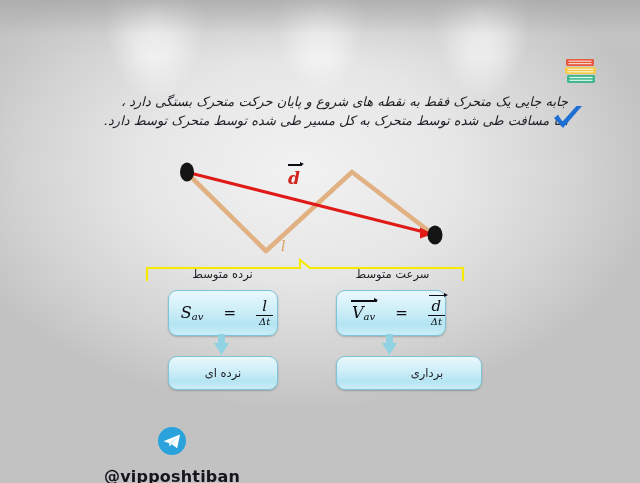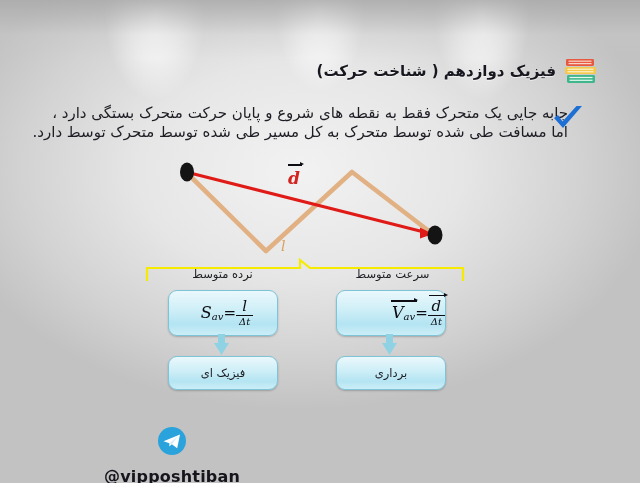--- a/index.html
+++ b/index.html
@@ -29,23 +29,23 @@
     position:absolute;right:42px;top:55px;display:flex;align-items:center;gap:8px;
   }
   #title-text{
     font-size:15px;font-weight:bold;color:#17171f;white-space:nowrap;
     direction:rtl;text-shadow:0 1px 0 rgba(255,255,255,.55);
   }
   #books-icon{width:34px;height:32px;display:block;}
 
   
   #body-block{
-    position:absolute;right:72px;top:104px;width:420px;
+    position:absolute;right:72px;top:92px;width:420px;
     direction:rtl;text-align:right;color:#1d1d24;
-    font-size:15px;line-height:19px;
+    font-size:13px;line-height:19px;font-style:italic;
   }
   #body-block div{white-space:nowrap;}
   #check-icon{position:absolute;left:551px;top:104px;width:34px;height:30px;}
 
   
   #diagram{position:absolute;left:0;top:0;width:640px;height:483px;pointer-events:none;}
   .dlabel{position:absolute;font-family:"DejaVu Serif","Liberation Serif",serif;font-style:italic;}
   #label-d{left:288px;top:168px;color:#d2231f;font-size:17px;font-weight:bold;}
   #label-l{left:281px;top:238px;color:#d9a15e;font-size:14px;}
 
@@ -63,27 +63,27 @@
     border:1px solid #7fc3d6;
     background:linear-gradient(180deg,#eaf8fc 0%,#cdeef7 45%,#b4e4f2 75%,#cbeef7 100%);
     box-shadow:0 1px 2px rgba(0,0,0,.22);
     display:flex;align-items:center;justify-content:center;
   }
   .formula-box{width:108px;height:44px;top:290px;}
   #formula-box-speed{left:168px;}
   #formula-box-velocity{left:336px;justify-content:flex-end;}
   .result-box{width:108px;height:32px;top:356px;}
   #result-box-scalar{left:168px;}
-  #result-box-vector{left:336px;}
+  #result-box-vector{left:336px;padding-left:36px;}
   .result-box span{font-size:11.5px;color:#1d1d24;direction:rtl;}
 
   
   .formula{
     font-family:"DejaVu Serif","Liberation Serif",serif;
-    color:#0c0c12;display:flex;align-items:center;gap:0;direction:ltr;margin-left:8px;
+    color:#0c0c12;display:flex;align-items:center;gap:20px;direction:ltr;margin-left:8px;
   }
   .fvar{font-style:italic;font-size:16px;position:relative;}
   .fvar .sub{font-size:10px;font-style:italic;vertical-align:-2px;}
   .veccap{position:relative;display:inline-block;}
   .veccap::after{
     content:"";position:absolute;left:-1px;right:-2px;top:-3px;height:1.6px;background:#0c0c12;
   }
   .veccap::before{
     content:"";position:absolute;right:-3px;top:-5.5px;
     border-left:4px solid #0c0c12;border-top:2.4px solid transparent;border-bottom:2.4px solid transparent;
@@ -116,21 +116,20 @@
 </style>
 </head>
 <body>
 
 <div id="slide">
 
   <div class="glow-bar"></div>
 
   
   <div id="title-row">
-    <span id="title-text">فیزیک دوازدهم ( شناخت حرکت)</span>
     <span>
       <svg id="books-icon" viewBox="0 0 34 32">
         <rect x="2" y="4" width="28" height="7" rx="1.4" fill="#e8573f"></rect>
         <rect x="4.5" y="5.6" width="23" height="1.1" fill="#fbe3d8"></rect>
         <rect x="4.5" y="8.1" width="23" height="1.1" fill="#fbe3d8"></rect>
         <rect x="1" y="12" width="31" height="7" rx="1.4" fill="#f2c94c"></rect>
         <rect x="3.5" y="13.7" width="26" height="1.1" fill="#fdf3d4"></rect>
         <rect x="3.5" y="16.2" width="26" height="1.1" fill="#fdf3d4"></rect>
         <rect x="3" y="20" width="28" height="8" rx="1.4" fill="#3fb68b"></rect>
         <rect x="5.5" y="21.9" width="23" height="1.2" fill="#e4f7ee"></rect>
@@ -204,21 +203,21 @@
       <polygon points="214,343 229,343 221.5,355" fill="#8fd2e4"></polygon>
     </g>
     <g>
       <rect x="386" y="334" width="7" height="11" fill="#8fd2e4"></rect>
       <polygon points="382,343 397,343 389.5,355" fill="#8fd2e4"></polygon>
     </g>
   </svg>
 
   
   <div class="box result-box" id="result-box-scalar">
-    <span class="rtl">فیزیک ای</span>
+    <span class="rtl">نرده ای</span>
   </div>
   <div class="box result-box" id="result-box-vector">
     <span class="rtl">برداری</span>
   </div>
 
   
 
   <div id="telegram-row">
     <span>
       <svg width="30" height="30" viewBox="0 0 30 30">

